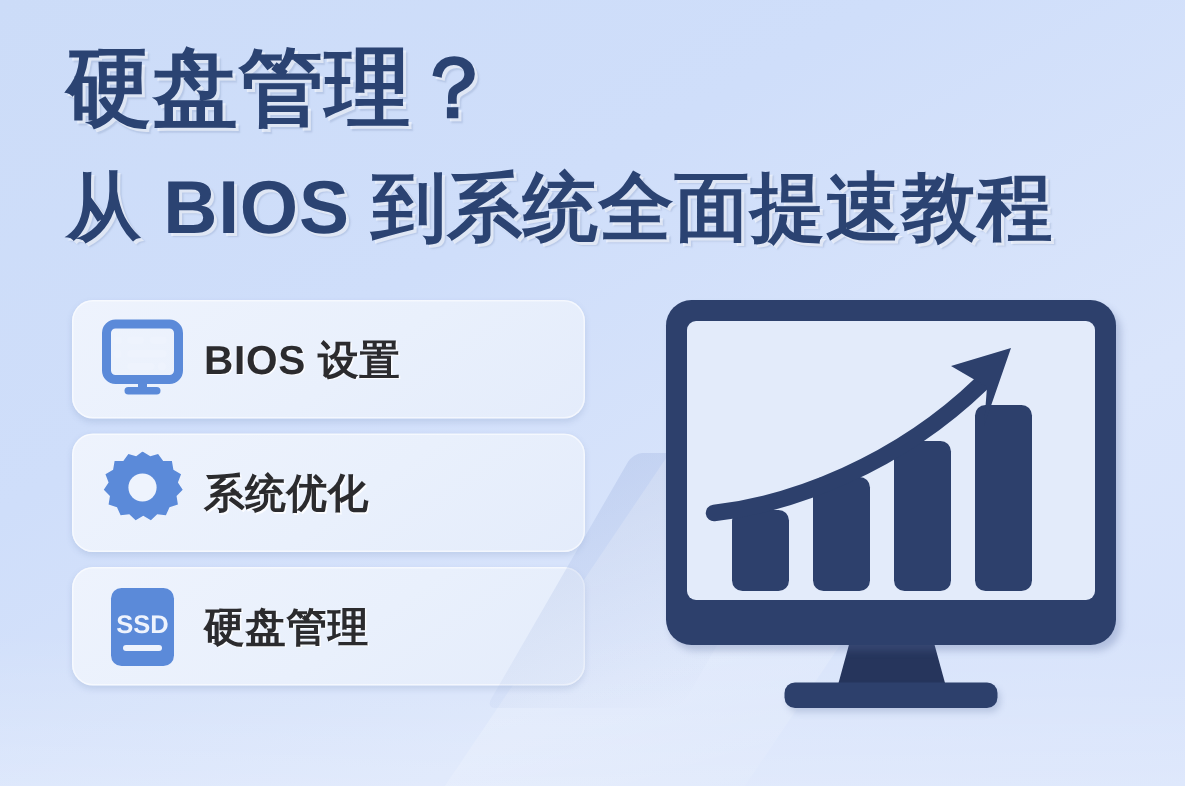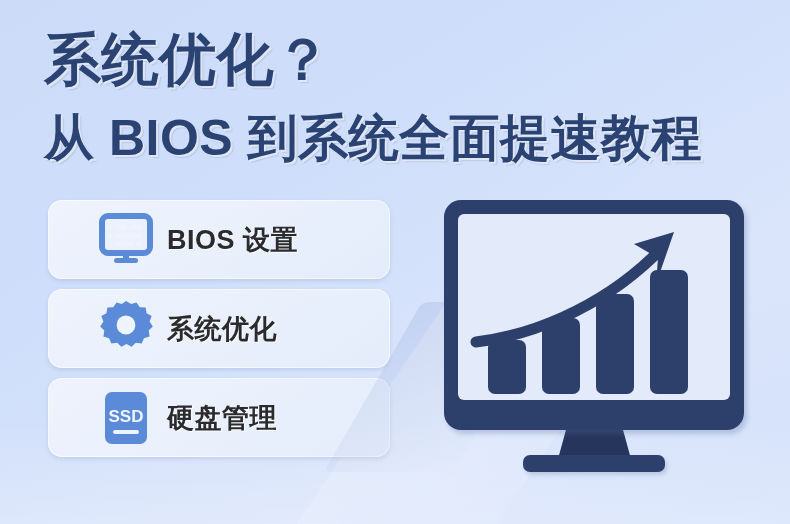--- a/index.html
+++ b/index.html
@@ -63,21 +63,20 @@
     position: relative;
     display: flex;
     align-items: center;
     width: 342px;
     height: 79px;
     margin-bottom: 10px;
     border-radius: 14px;
     background: linear-gradient(145deg, #eef3fd 0%, #e9f0fc 55%, #e4ecfb 100%);
     box-shadow: 0 2px 4px rgba(90,115,165,0.18), 0 0 0 1px rgba(255,255,255,0.55) inset;
     box-sizing: border-box;
-    padding-left: 31px;
   }
   .card-icon {
     width: 62px;
     height: 62px;
     margin-left: 16px;
     margin-right: 10px;
     flex: 0 0 auto;
     display: flex;
     align-items: center;
     justify-content: center;
@@ -158,21 +157,21 @@
 </style>
 </head>
 <body>
 
 <div id="poster">
 
   <div class="bg-streak s1"></div>
   <div class="bg-streak s2"></div>
 
   <div class="title-block">
-    <div class="title-line l1">系统优化？</div>
+    <div class="title-line l1">硬盘管理？</div>
     <div class="title-line l2">从 BIOS 到系统全面提速教程</div>
   </div>
 
   <div class="cards">
 
     <div class="card">
       <div class="card-icon">
         <svg class="icon-svg" width="58" height="58" viewBox="0 0 58 58">
           <rect x="5" y="5" width="48" height="37" rx="6" ry="6" fill="none" stroke="#5b8ad9" stroke-width="6"></rect>
           <rect x="26" y="42" width="6" height="7" fill="#5b8ad9"></rect>

